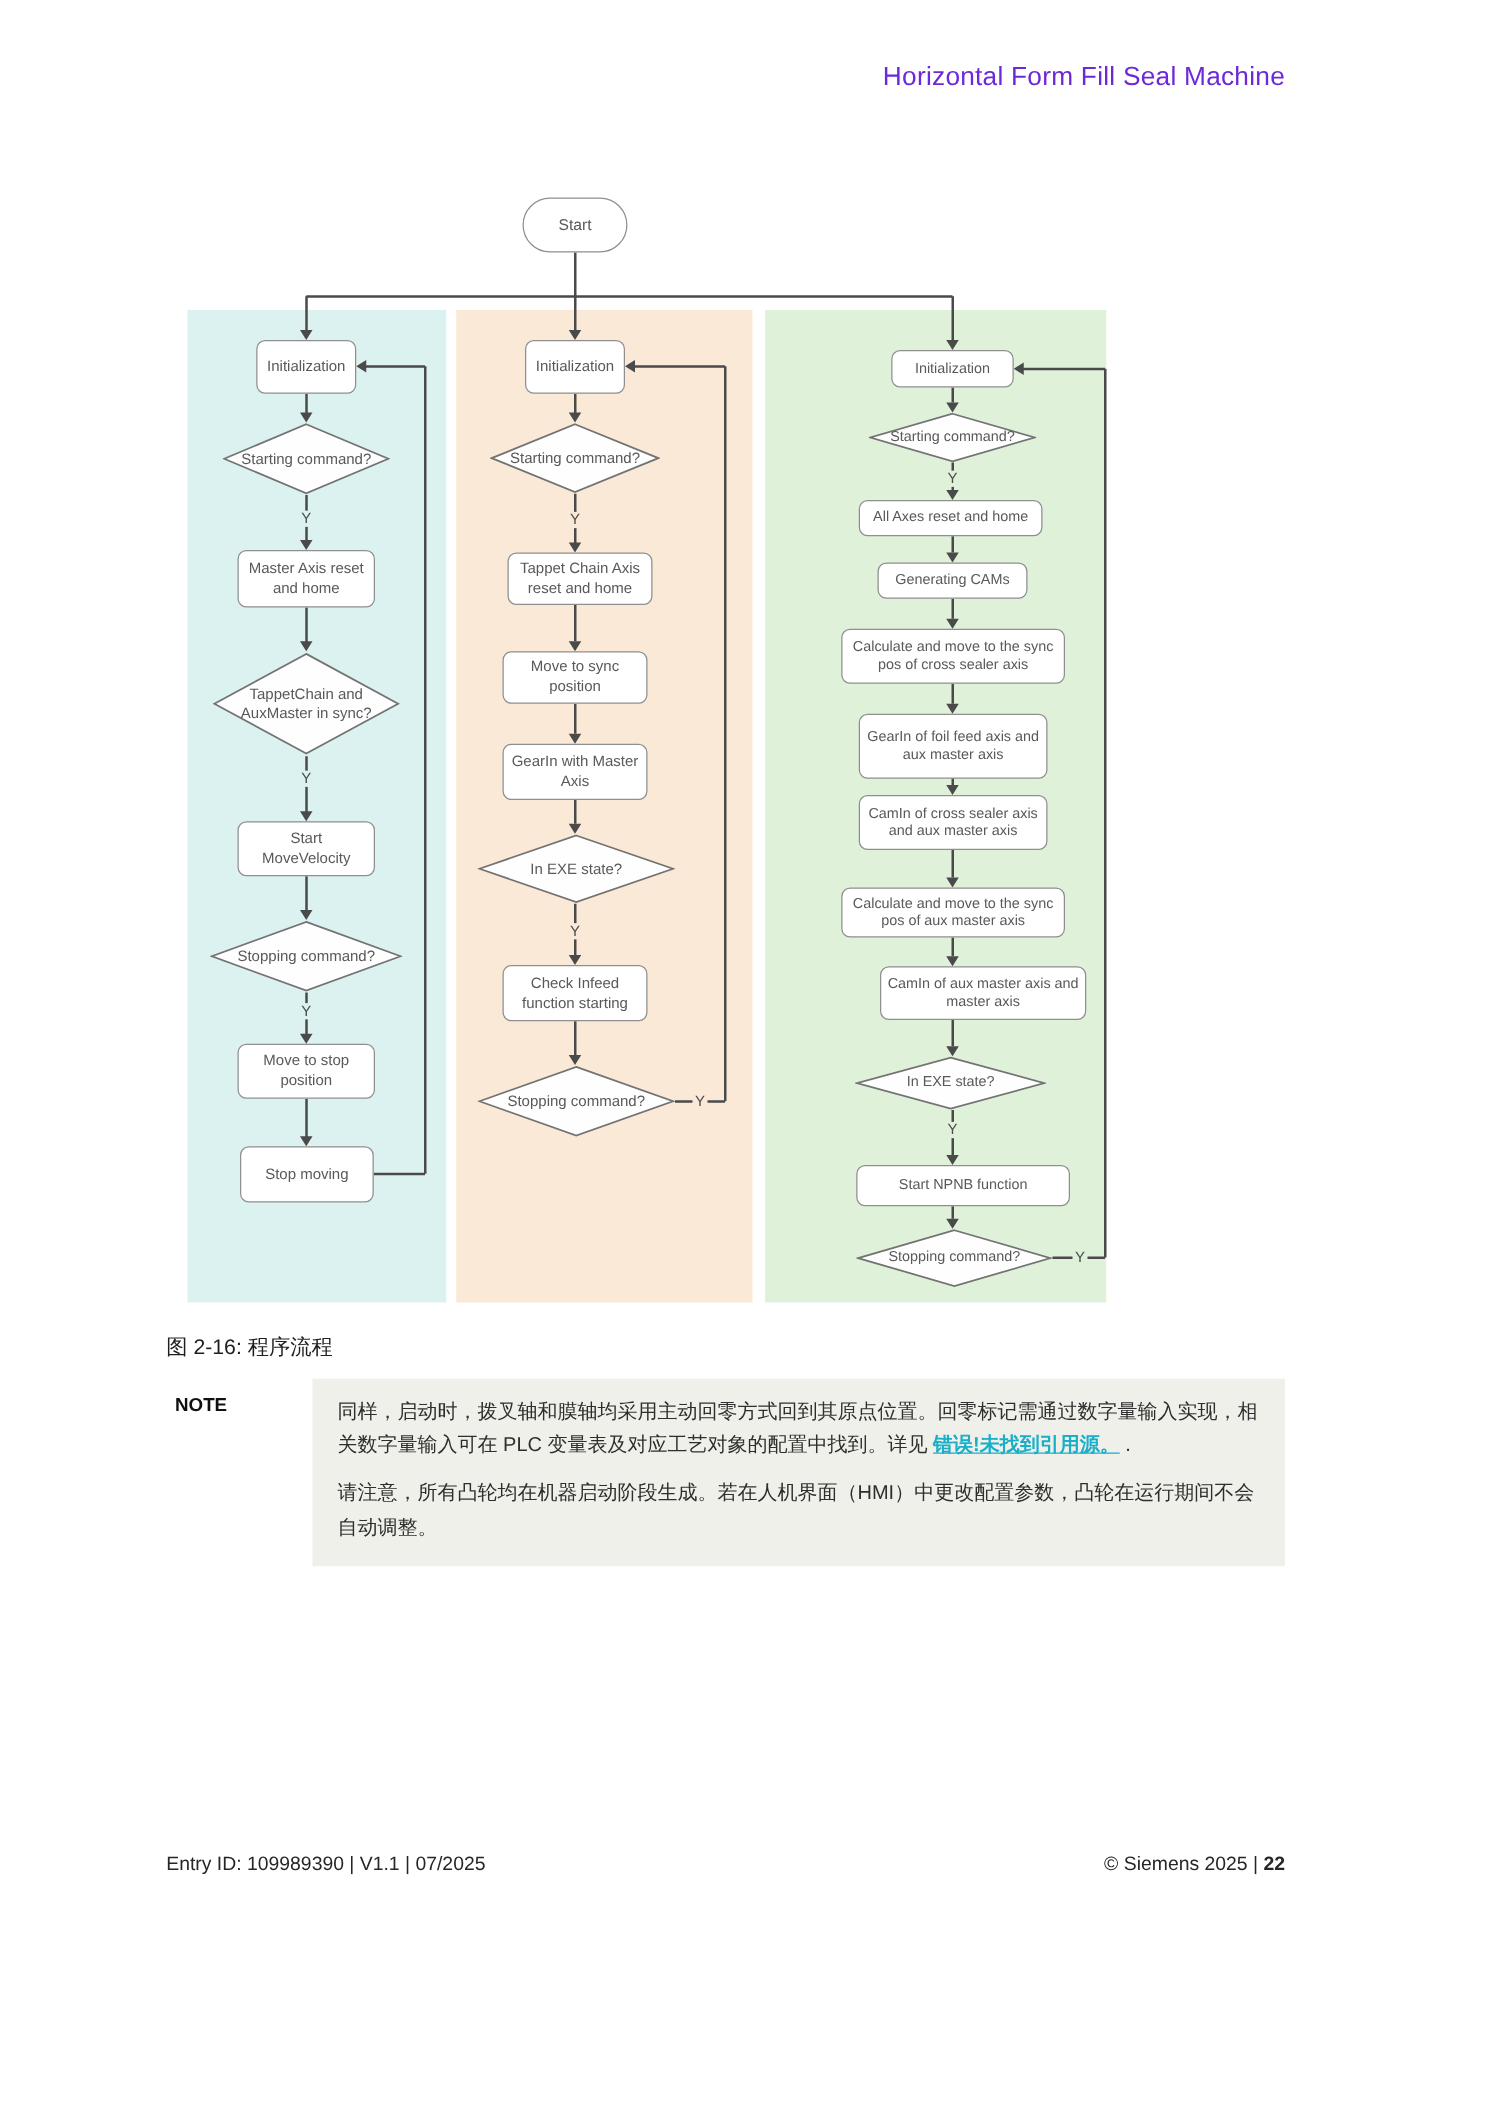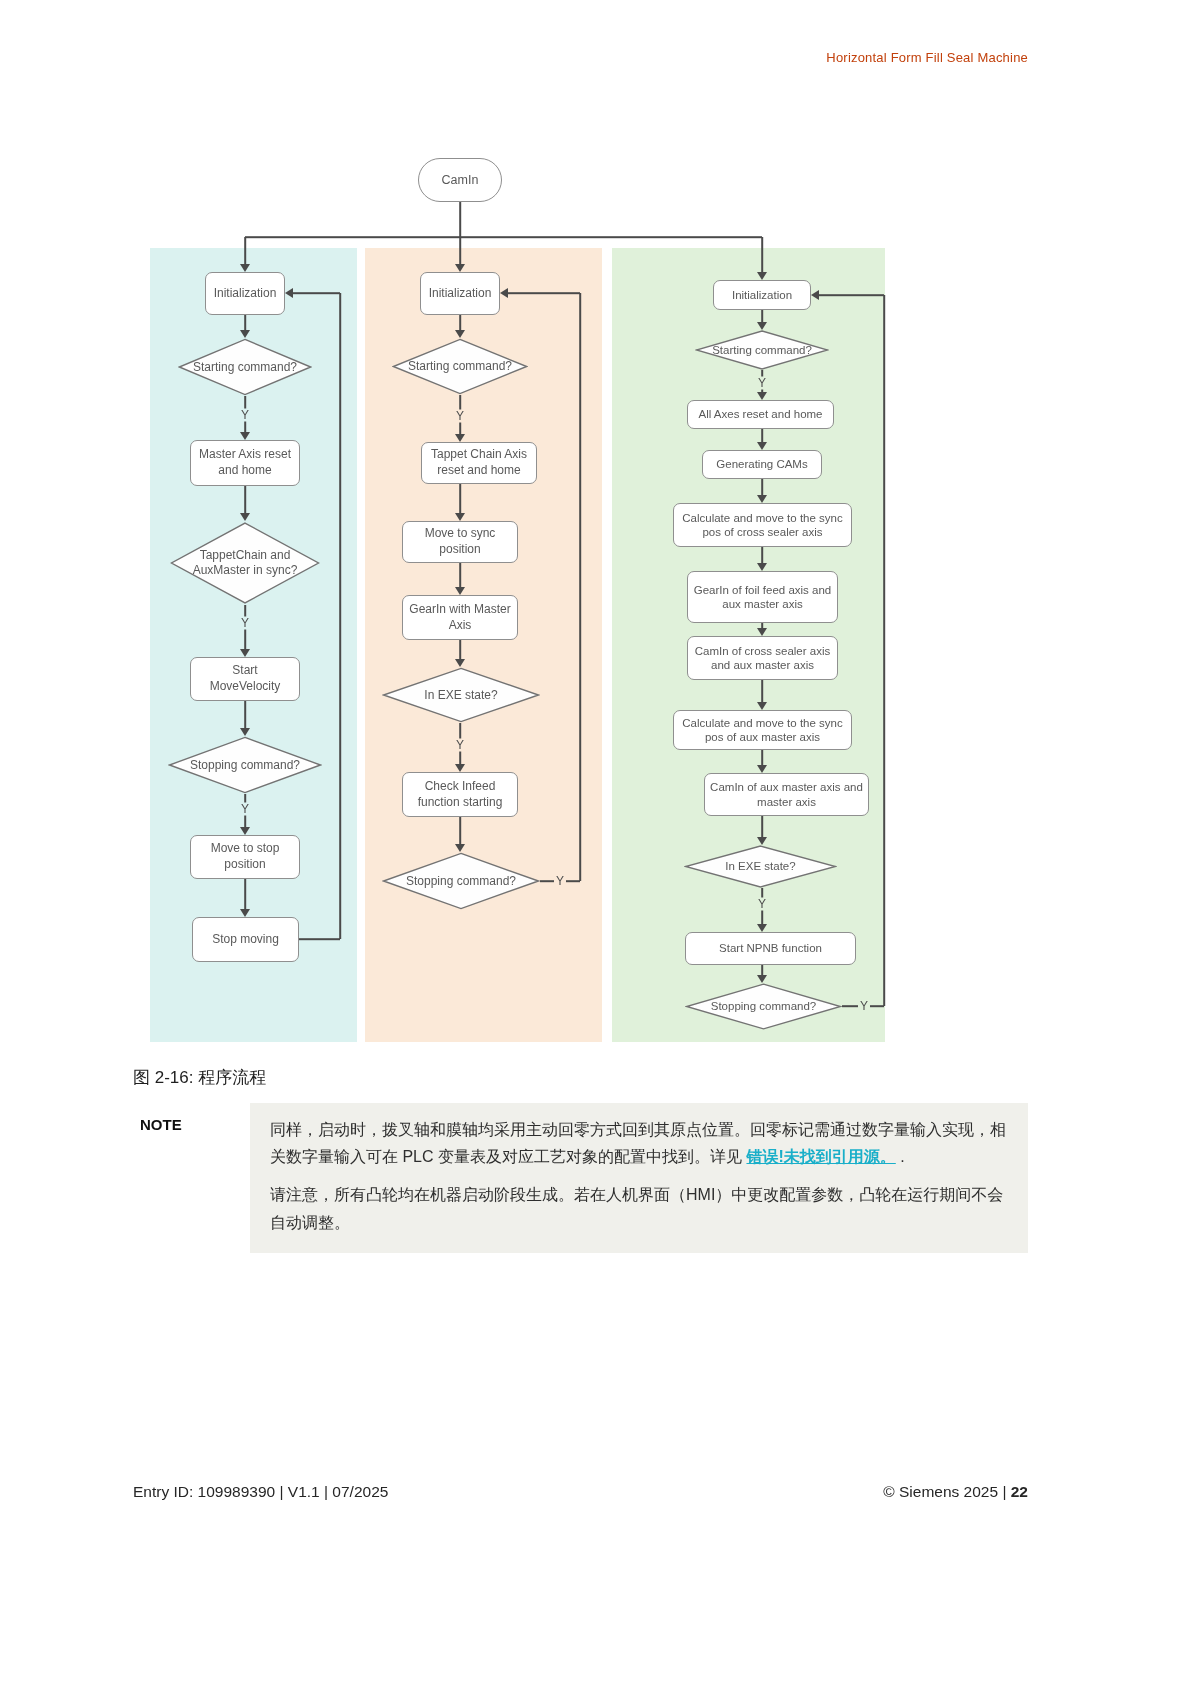--- a/index.html
+++ b/index.html
@@ -1,18 +1,18 @@
 <!DOCTYPE html>
 <html><head>
 <meta charset="utf-8">
 <style>
   html,body{margin:0;padding:0;background:#ffffff;}
   .page{position:relative;width:1190px;height:1683px;background:#ffffff;overflow:hidden;
         font-family:"Liberation Sans","DejaVu Sans",sans-serif;}
-  .hdr{position:absolute;top:50px;right:162px;font-size:13px;color:#c2410c;letter-spacing:.2px;}
+  .hdr{position:absolute;top:50px;right:162px;font-size:21px;color:#6d28d9;letter-spacing:.2px;}
 
   
   .panel{position:absolute;top:248px;height:794px;}
   .p1{left:150px;width:207px;background:#DBF2F0;}
   .p2{left:365px;width:237px;background:#FBE9D8;}
   .p3{left:612px;width:273px;background:#E0F1DA;}
 
   
   .vl{position:absolute;width:1.6px;background:#4A4A4A;transform:translateX(-50%);z-index:1;}
   .hl{position:absolute;height:1.6px;background:#4A4A4A;transform:translateY(-50%);z-index:1;}
@@ -59,21 +59,21 @@
   <div class="vl" style="left:460px;top:202px;height:35px"></div>
   <div class="hl" style="left:245px;top:237px;width:517px"></div>
   <div class="vl" style="left:245px;top:237px;height:27px"></div>
   <div class="ah-d" style="left:245px;top:264px"></div>
   <div class="vl" style="left:460px;top:237px;height:27px"></div>
   <div class="ah-d" style="left:460px;top:264px"></div>
   <div class="vl" style="left:762px;top:237px;height:35px"></div>
   <div class="ah-d" style="left:762px;top:272px"></div>
 
   <div class="fc-rect start" style="left:418px;top:158px;width:84px;height:44px">
-    <span>CamIn</span>
+    <span>Start</span>
   </div>
 
   <div class="fc-rect" style="left:205px;top:272px;width:80px;height:43px">
     <span>Initialization</span>
   </div>
   <div class="vl" style="left:245px;top:315px;height:16px"></div>
   <div class="ah-d" style="left:245px;top:330px"></div>
 
   <div class="fc-diamond" style="left:178px;top:338px;width:134px;height:58px">
     <svg viewBox="0 0 100 40" preserveAspectRatio="none">
@@ -141,21 +141,21 @@
   <div class="fc-diamond" style="left:392px;top:338px;width:136px;height:57px">
     <svg viewBox="0 0 100 40" preserveAspectRatio="none">
       <polygon points="50,1 99,20 50,39 1,20" fill="#FEFEFE" stroke="#737373" stroke-width="1.4" vector-effect="non-scaling-stroke"></polygon>
       </svg>
     <span class="lbl">Starting command?</span>
   </div>
   <div class="vl" style="left:460px;top:395px;height:40px"></div>
   <div class="ah-d" style="left:460px;top:434px"></div>
   <span class="ylab y2" style="left:460px;top:416px">Y</span>
 
-  <div class="fc-rect" style="left:421px;top:442px;width:116px;height:42px">
+  <div class="fc-rect" style="left:406px;top:442px;width:116px;height:42px">
     <span>Tappet Chain Axis reset and home</span>
   </div>
   <div class="vl" style="left:460px;top:484px;height:29px"></div>
   <div class="ah-d" style="left:460px;top:513px"></div>
 
   <div class="fc-rect" style="left:402px;top:521px;width:116px;height:42px">
     <span>Move to sync position</span>
   </div>
   <div class="vl" style="left:460px;top:563px;height:24px"></div>
   <div class="ah-d" style="left:460px;top:587px"></div>

